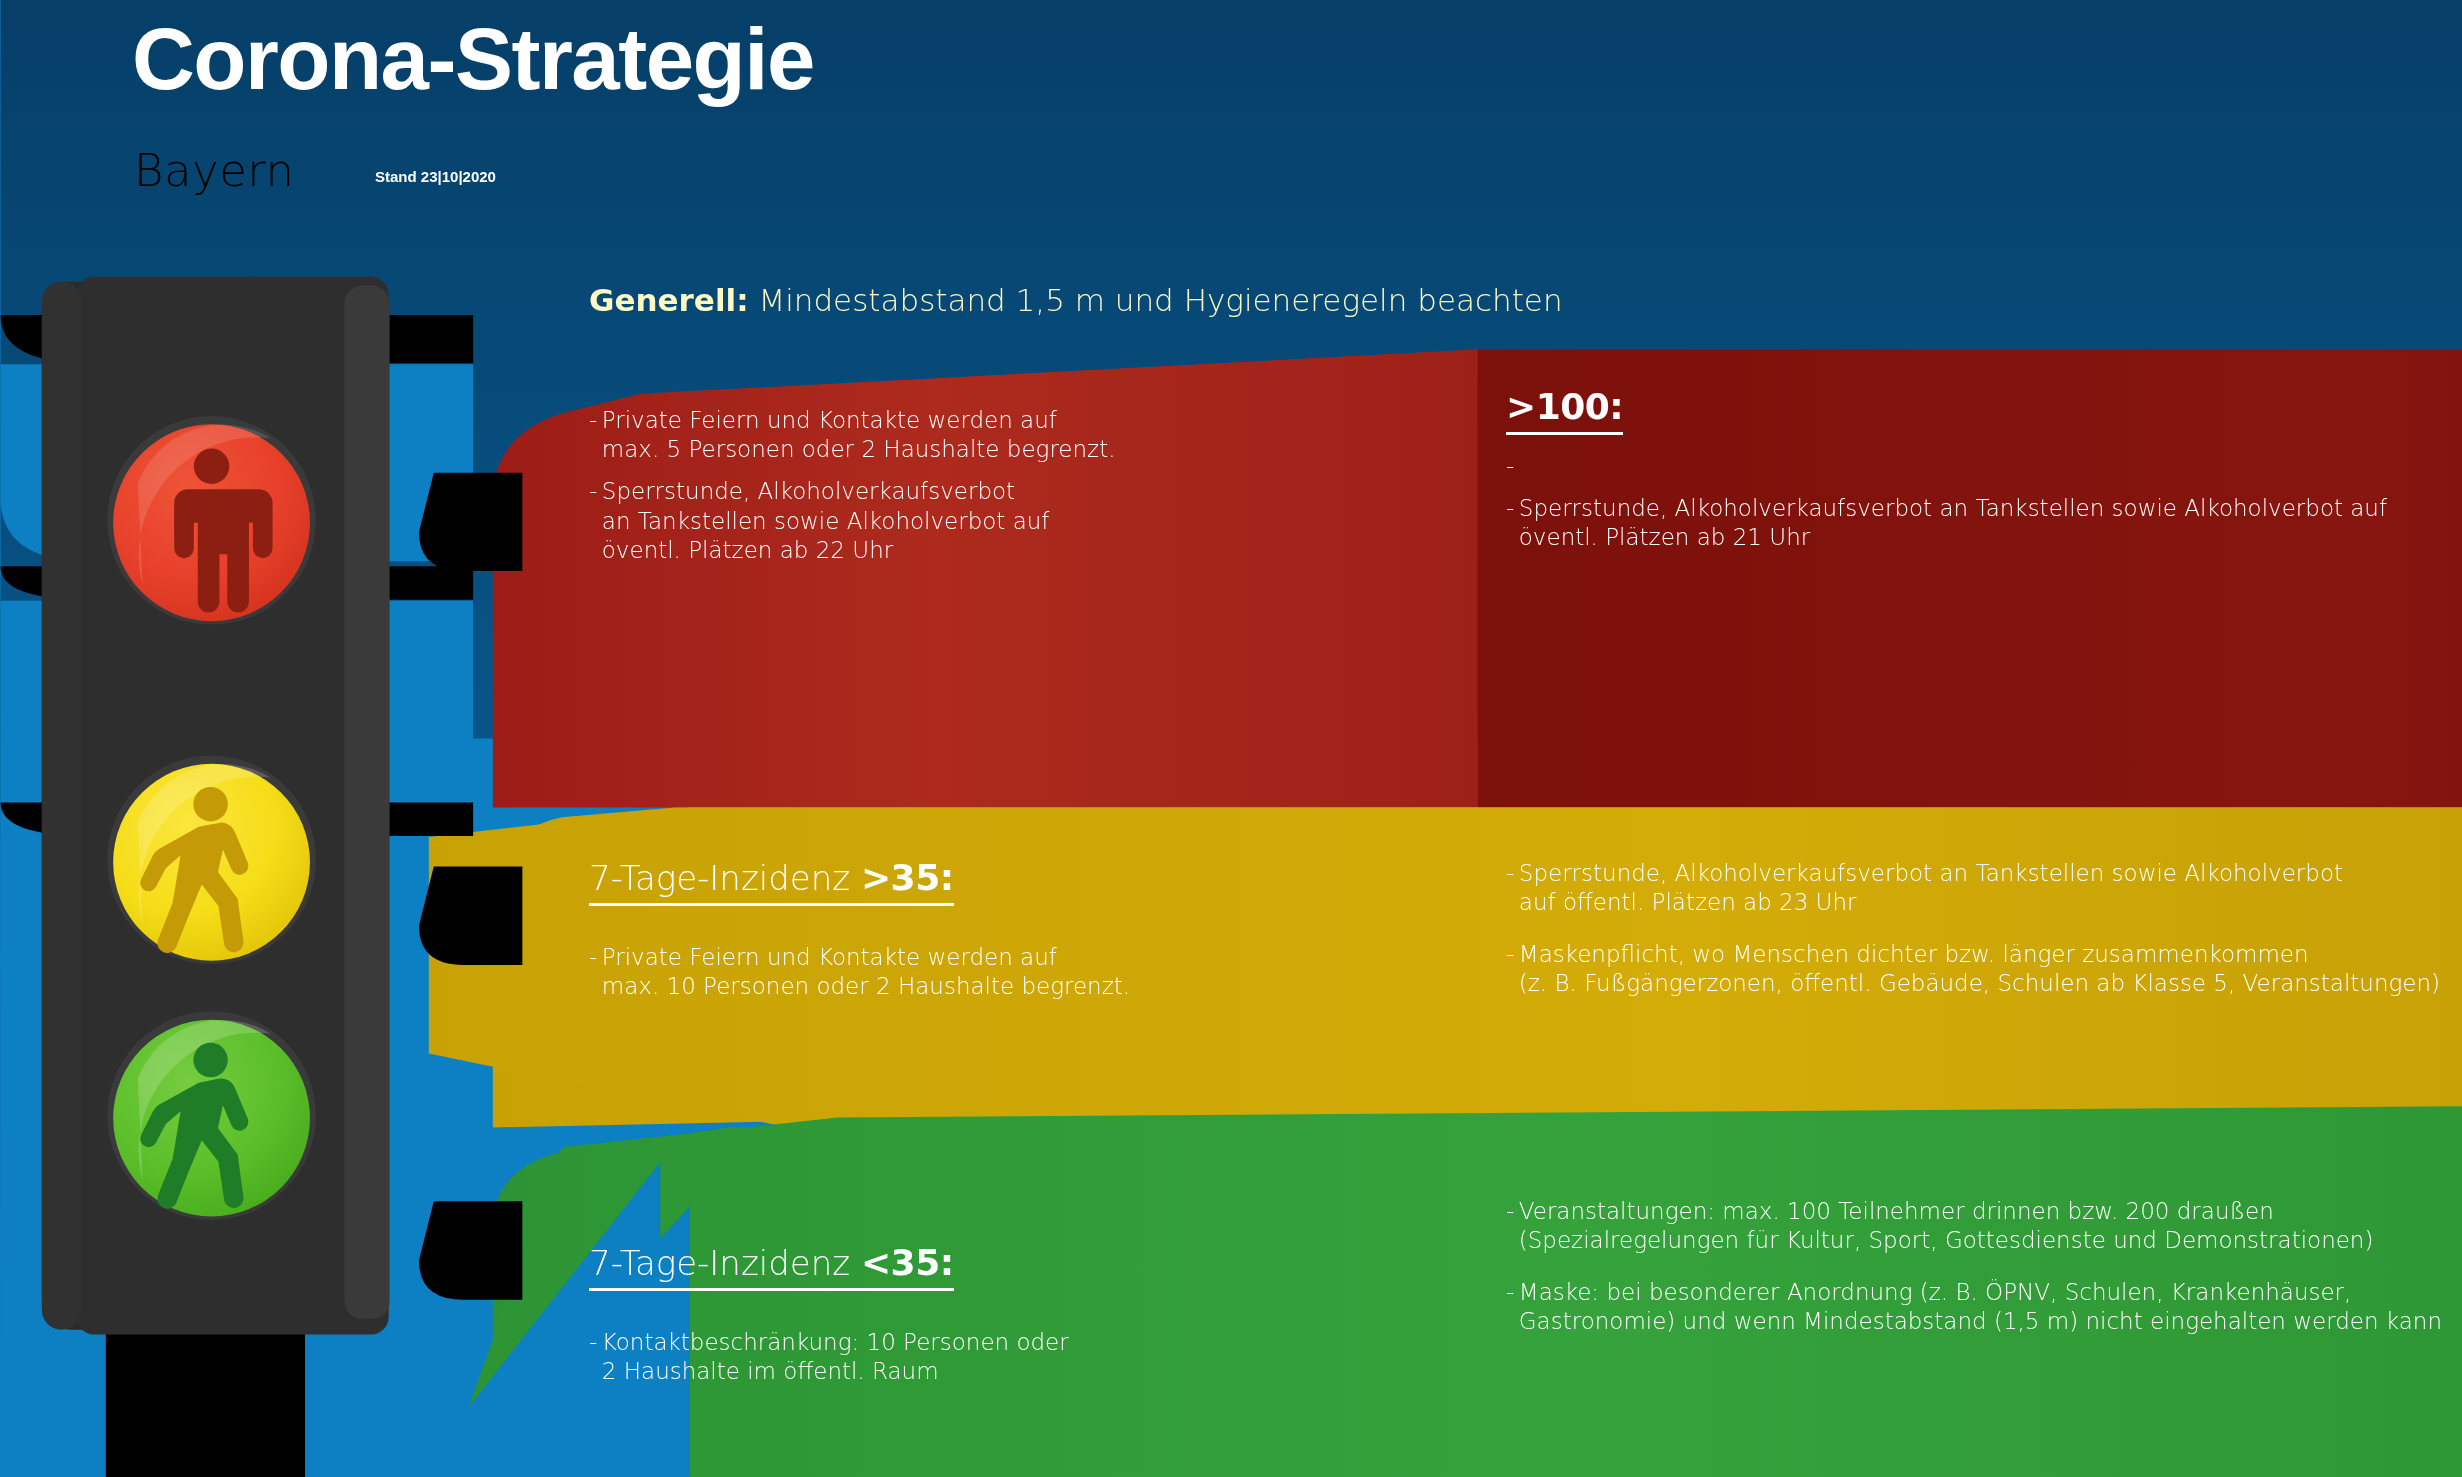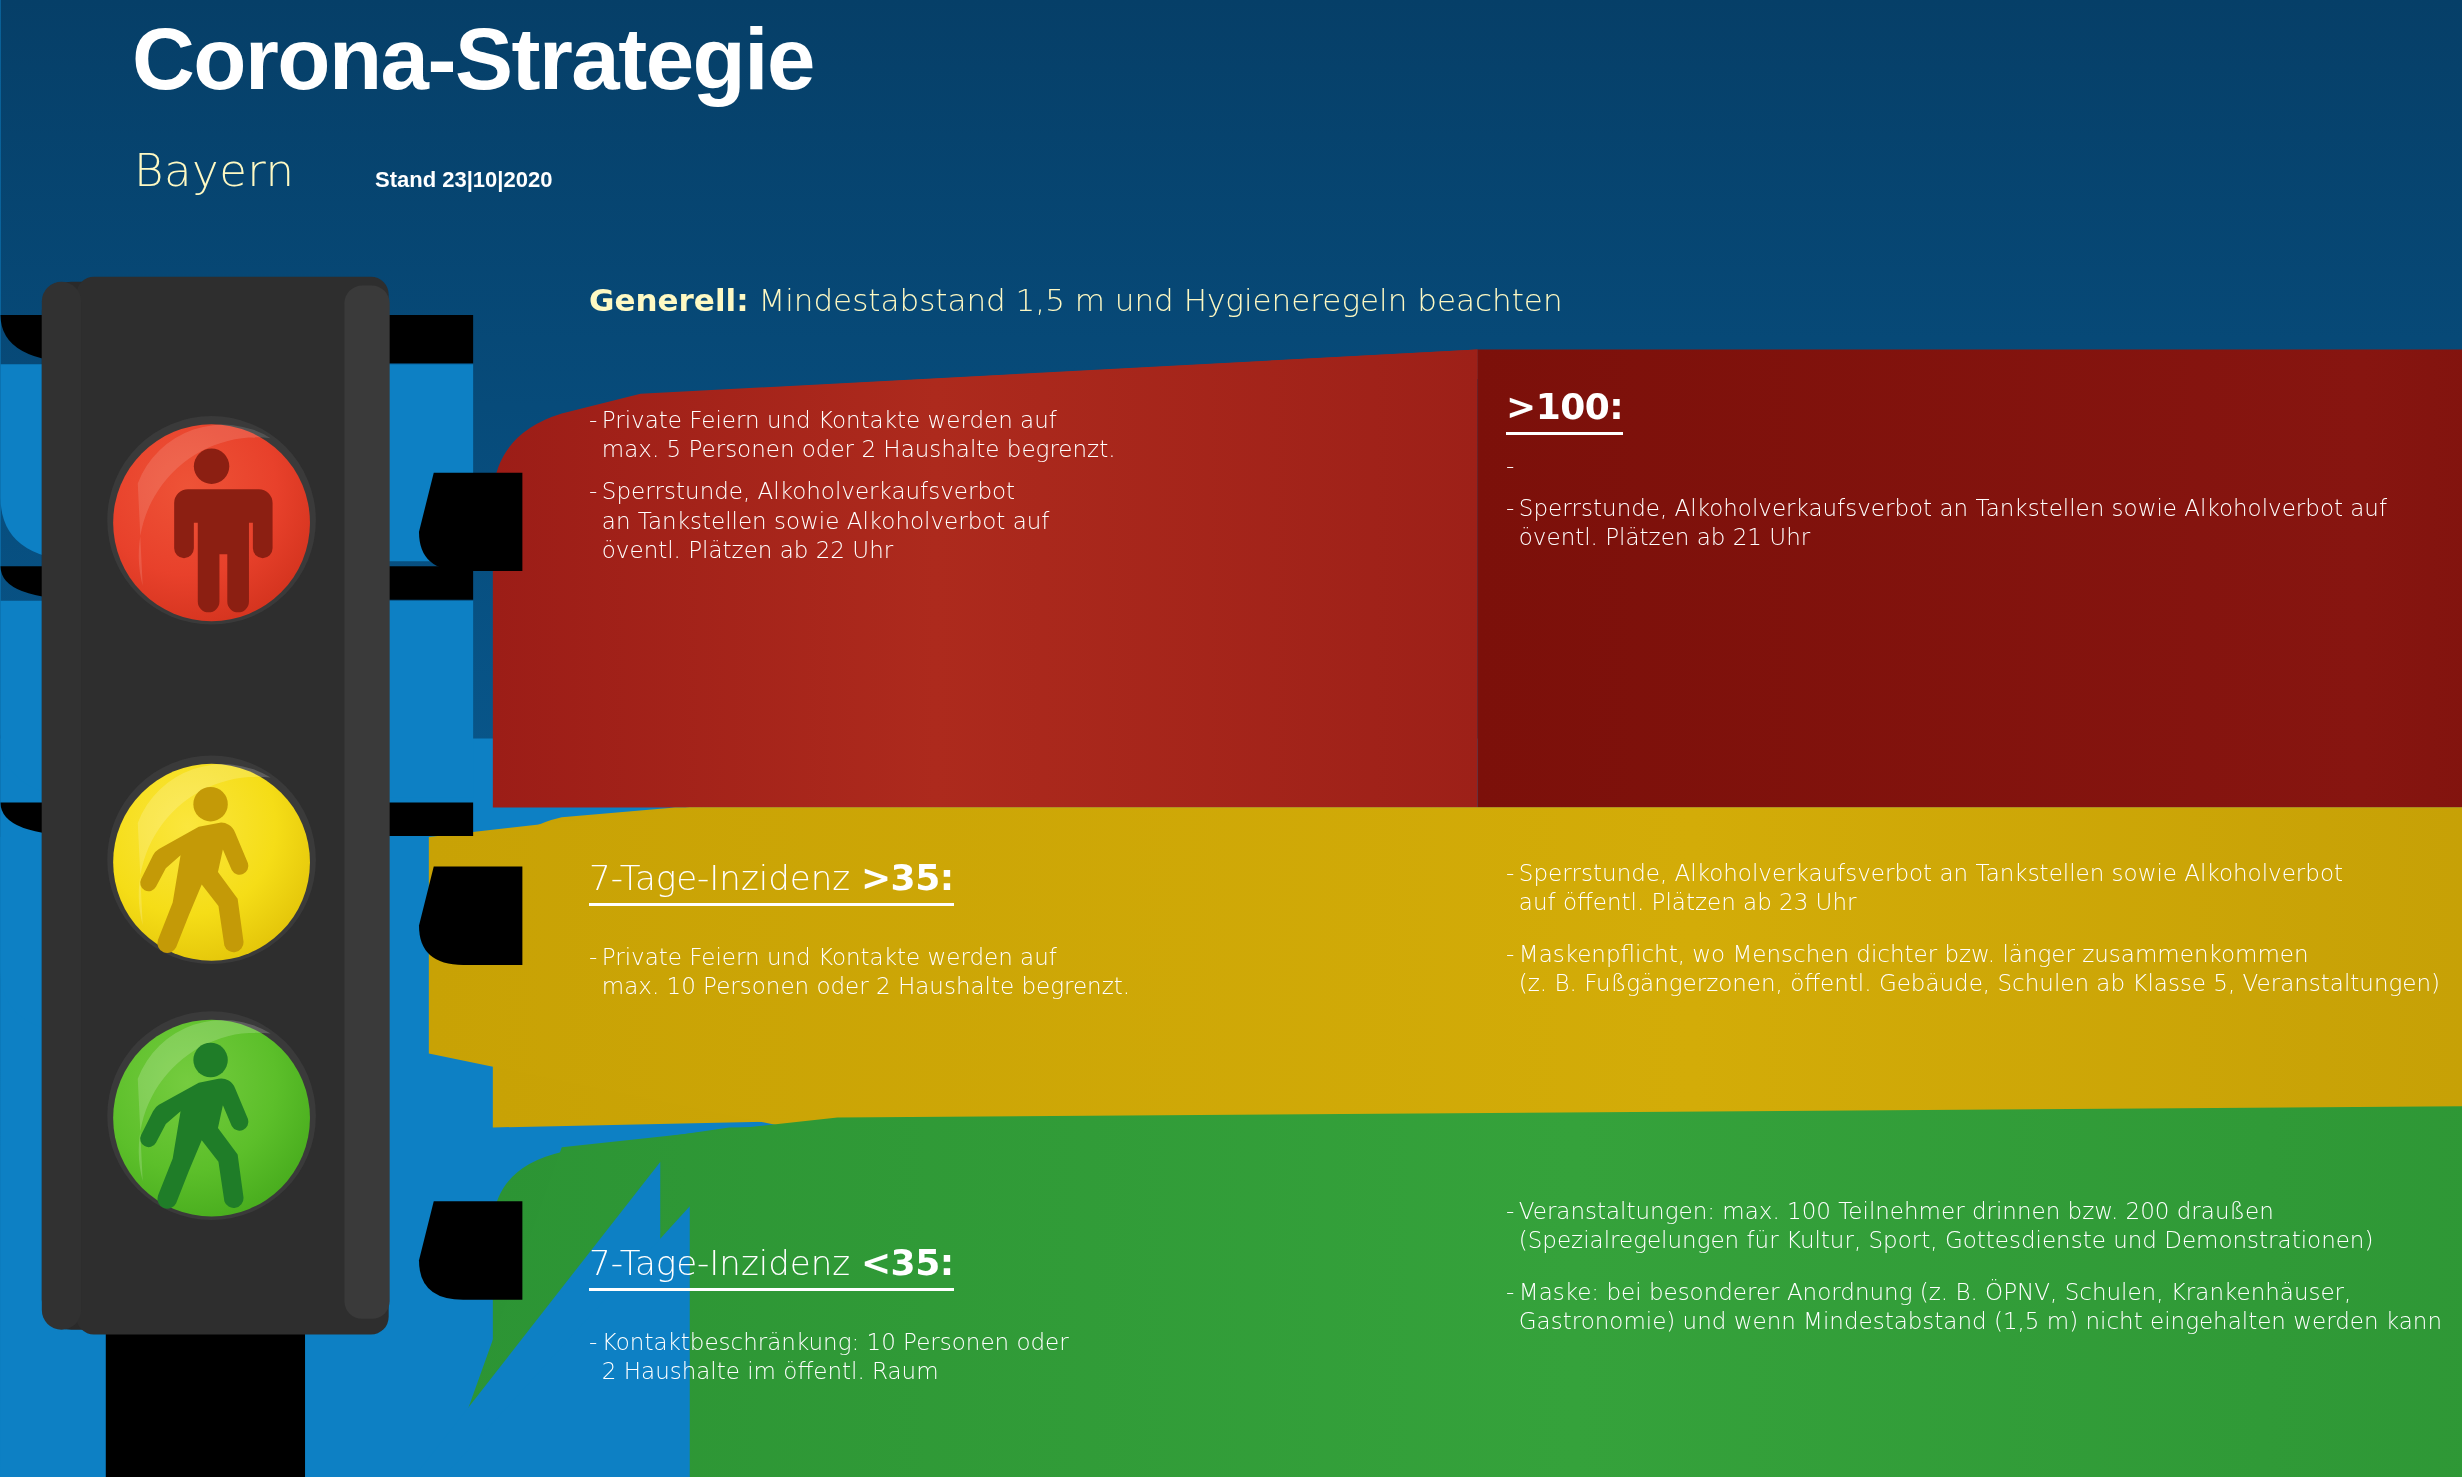--- a/index.html
+++ b/index.html
@@ -20,27 +20,27 @@
   .header{position:absolute;left:0;top:0;width:2955px;height:315px;z-index:5;
           pointer-events:none;}
   .title{
     position:absolute;left:132px;top:14.8px;
     font-size:87px;font-weight:bold;color:#ffffff;
     letter-spacing:-1.5px;line-height:1;
     font-family:"Liberation Sans", sans-serif;
   }
   .subtitle{
     position:absolute;left:134px;top:148px;
-    font-size:45px;color:#fef9c3;font-weight:300;
+    font-size:45px;color:#000000;font-weight:300;
     font-family:"DejaVu Sans", sans-serif;
     letter-spacing:0.5px;line-height:1;
   }
   .stand{
     position:absolute;left:375px;top:169px;
-    font-size:22px;color:#ffffff;font-weight:bold;
+    font-size:15px;color:#ffffff;font-weight:bold;
     letter-spacing:0px;line-height:1;
   }
 
   
   .generell{
     position:absolute;left:589px;top:285px;z-index:6;
     color:#fef9c3;font-size:31px;line-height:1;
     font-family:"DejaVu Sans", sans-serif;font-weight:300;
     white-space:nowrap;
   }

